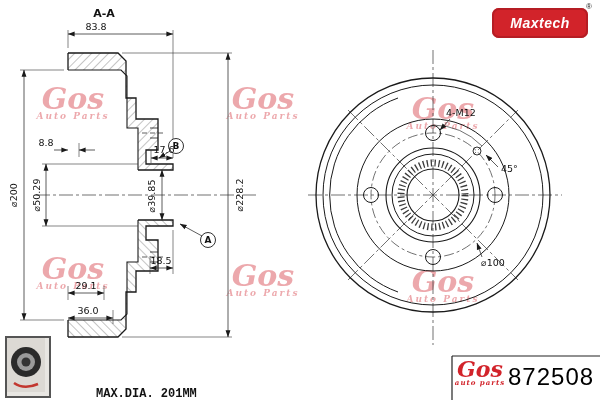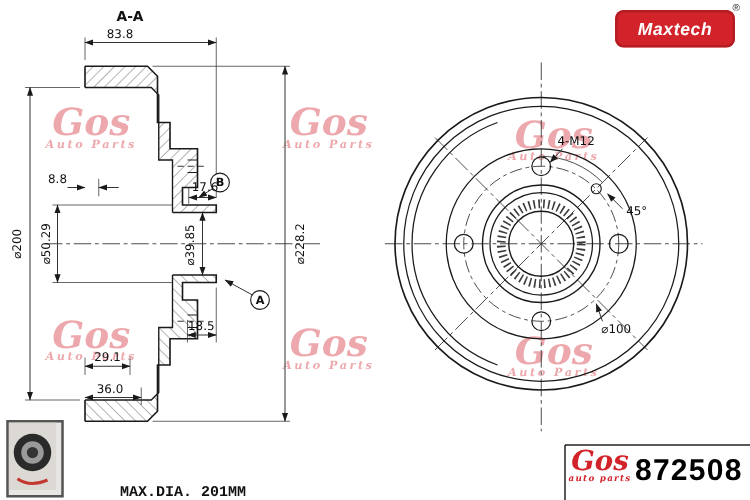--- a/index.html
+++ b/index.html
@@ -17,21 +17,21 @@
   
   .logo{position:absolute;left:492px;top:8px;width:96px;height:30px;background:#d2232a;
         border-radius:7px;display:flex;align-items:center;justify-content:center;z-index:3;
         box-shadow:inset 0 0 0 2px #b51d24;}
   .logo-text{color:#fff;font-style:italic;font-weight:bold;font-size:14px;letter-spacing:.5px;}
   .logo-reg{position:absolute;top:-6px;right:-4px;color:#222;font-size:8px;font-style:normal;}
   
   .gos-logo{position:absolute;left:453px;top:358px;width:54px;text-align:center;color:#d2232a;z-index:3;}
   .gos-s{font-family:"DejaVu Serif",serif;font-style:italic;font-weight:bold;font-size:22px;line-height:22px;}
   .gos-t{font-family:"DejaVu Serif",serif;font-style:italic;font-weight:bold;font-size:7px;letter-spacing:1px;margin-top:-2px;}
-  .part-number{position:absolute;left:508px;top:363px;font-weight:bold;font-size:24px;color:#000;
+  .part-number{position:absolute;left:508px;top:363px;font-weight:normal;font-size:24px;color:#000;
                letter-spacing:1px;z-index:3;}
   
   .maxdia{position:absolute;left:96px;top:369px;font-family:"Liberation Mono",monospace;
           font-weight:bold;font-size:12px;color:#111;z-index:3;margin-top:18px;}
   
   .thumb{position:absolute;left:5px;top:336px;width:42px;height:58px;border:2px solid #555;
          background:#e8e6e2;z-index:3;display:flex;align-items:center;justify-content:center;}
 </style>
 </head>
 <body>

